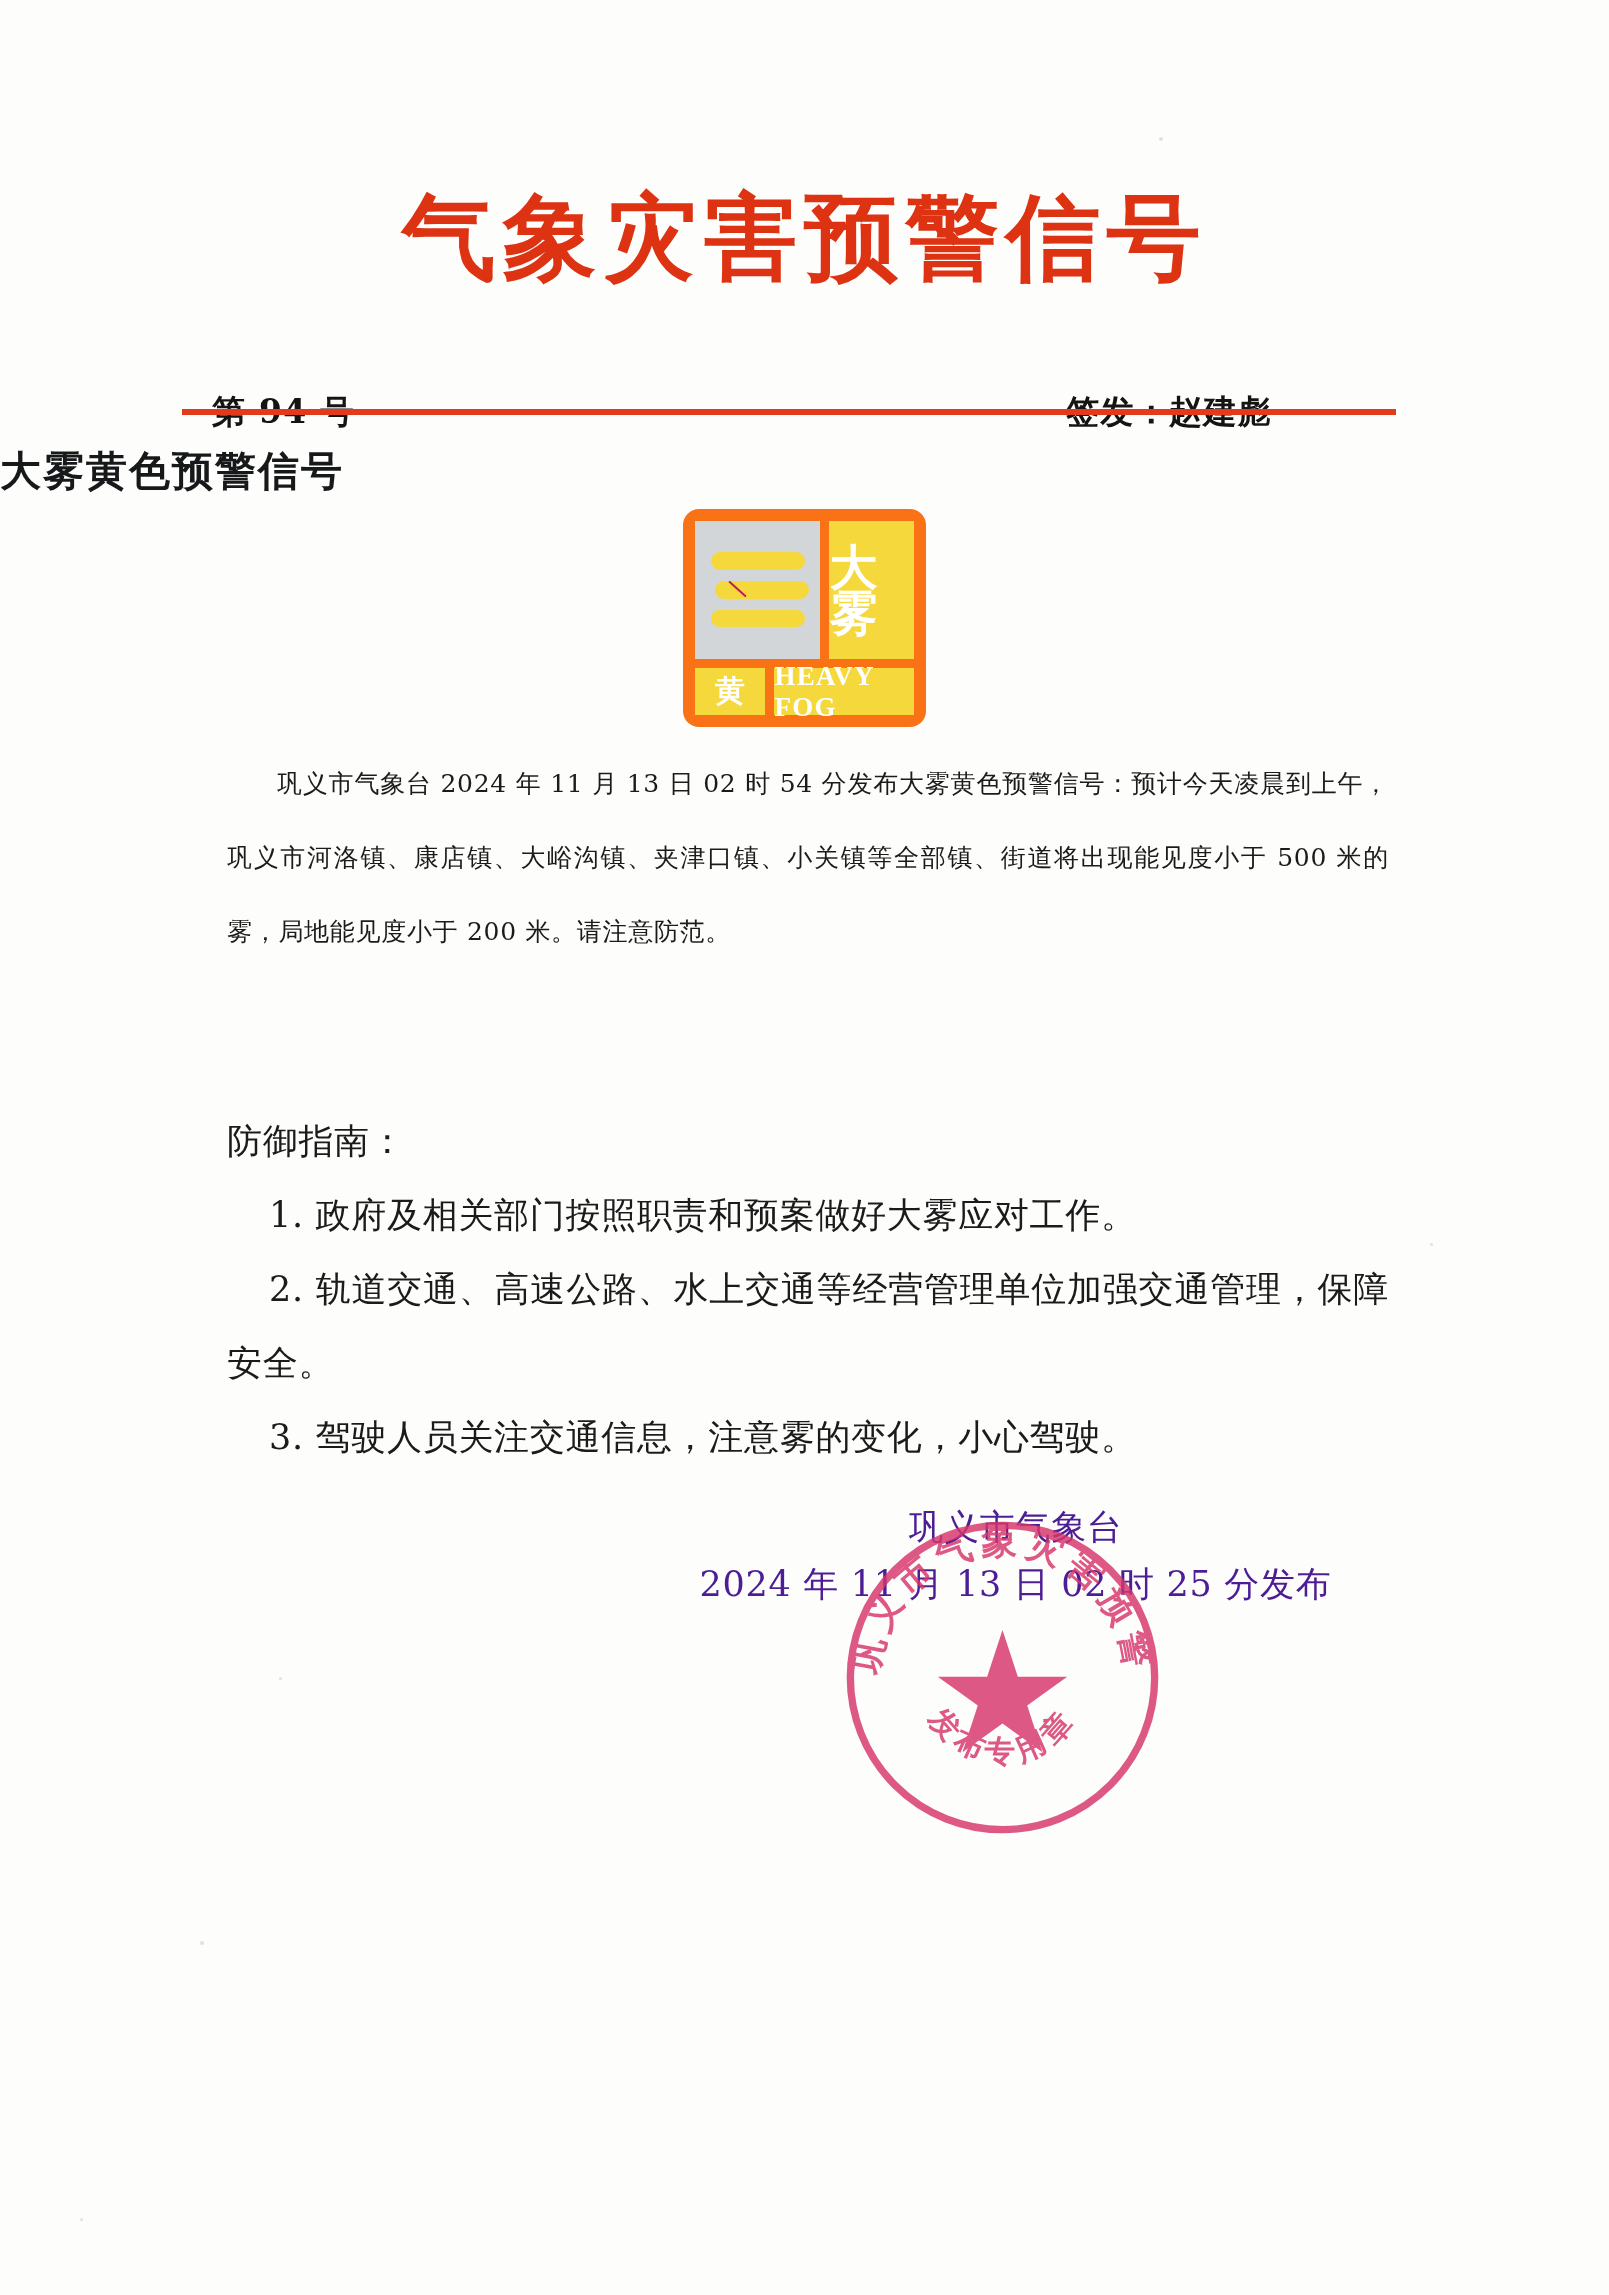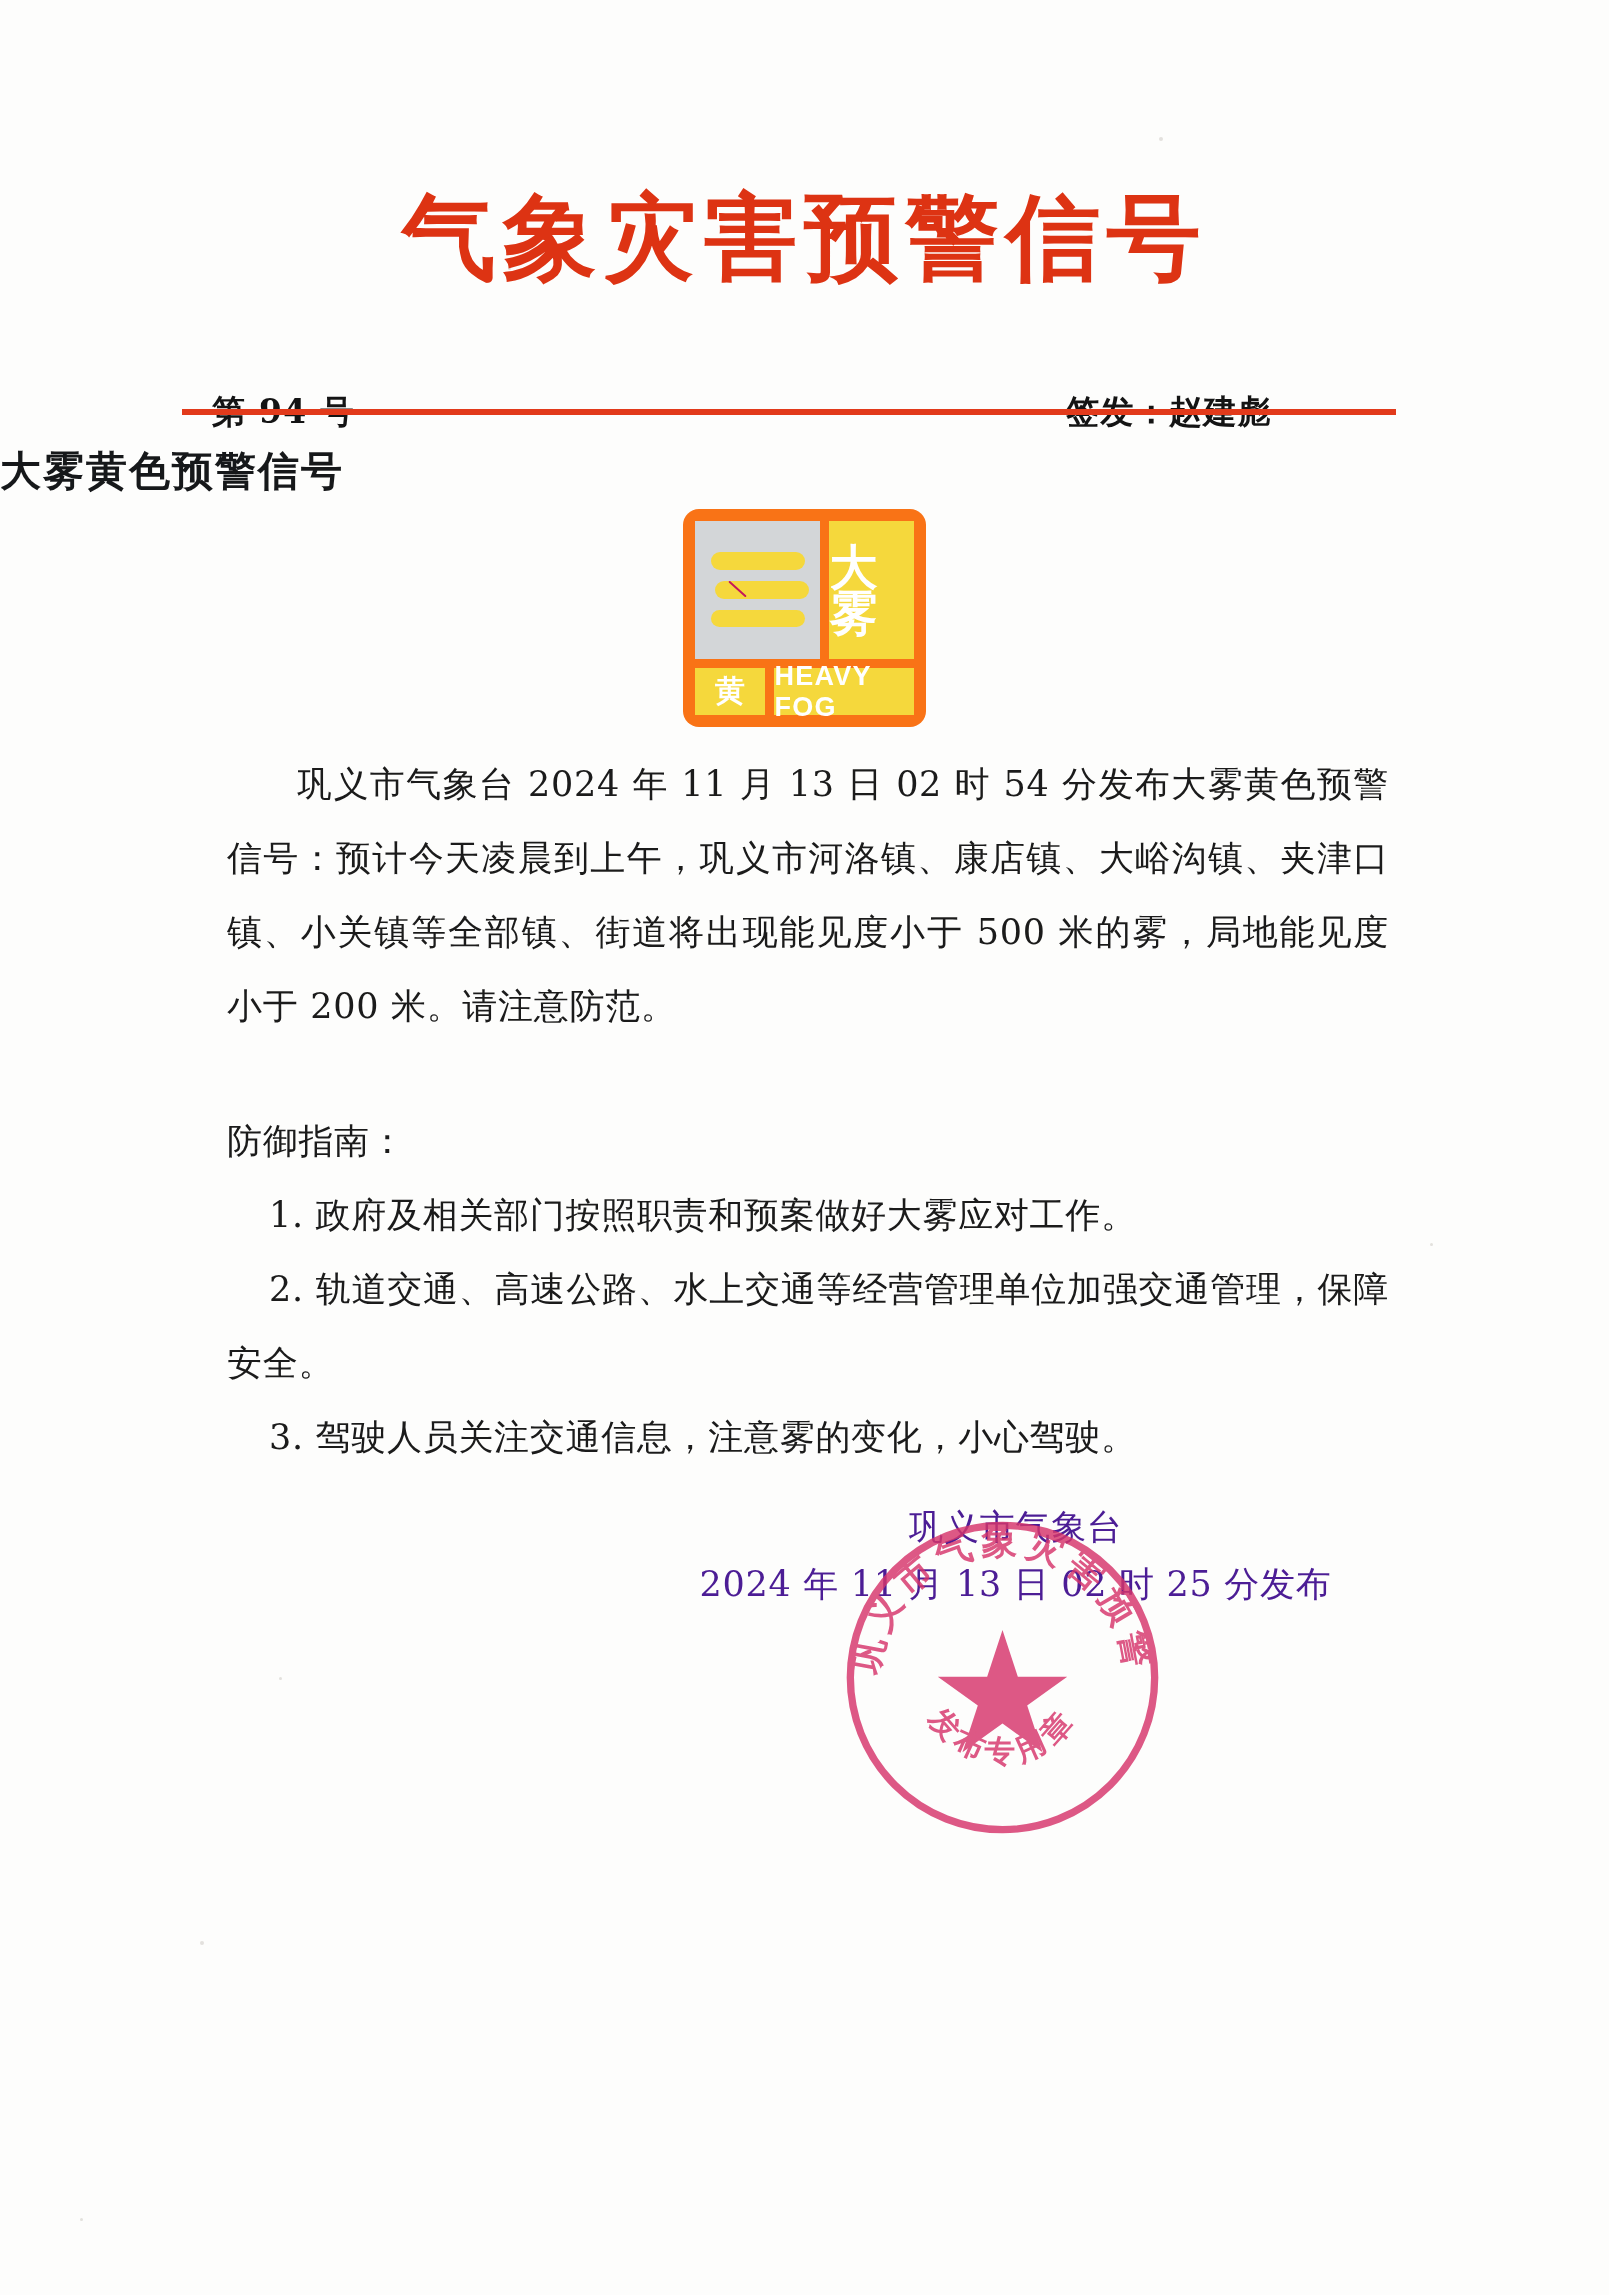--- a/index.html
+++ b/index.html
@@ -152,21 +152,21 @@
     font-weight: 700;
     color: #ffffff;
     font-size: 30px;
   }
   .en-chip {
     flex: 1 1 auto;
     background: #f5d83c;
     display: flex;
     align-items: center;
     justify-content: center;
-    font-family: Liberation Sans, sans-serif;
+    font-family: Liberation Serif, serif;
     font-weight: 700;
     color: #ffffff;
     font-size: 27px;
     letter-spacing: 1.3px;
   }
   .icon-tick {
     position: absolute;
     left: 43px;
     top: 79px;
     width: 23px;
@@ -176,21 +176,21 @@
     border-radius: 1.3px;
   }
 
   
   .body-text {
     position: absolute;
     top: 747px;
     left: 227px;
     width: 1162px;
     font-family: "DejaVu Serif", "Liberation Serif", serif;
-    font-size: 35px;
+    font-size: 25px;
     line-height: 74px;
     color: #1b1b1b;
     text-align: justify;
     text-justify: inter-character;
     letter-spacing: 0.7px;
   }
   .body-text p { margin: 0; text-indent: 2em; }
 
   .guide-block {
     position: absolute;

